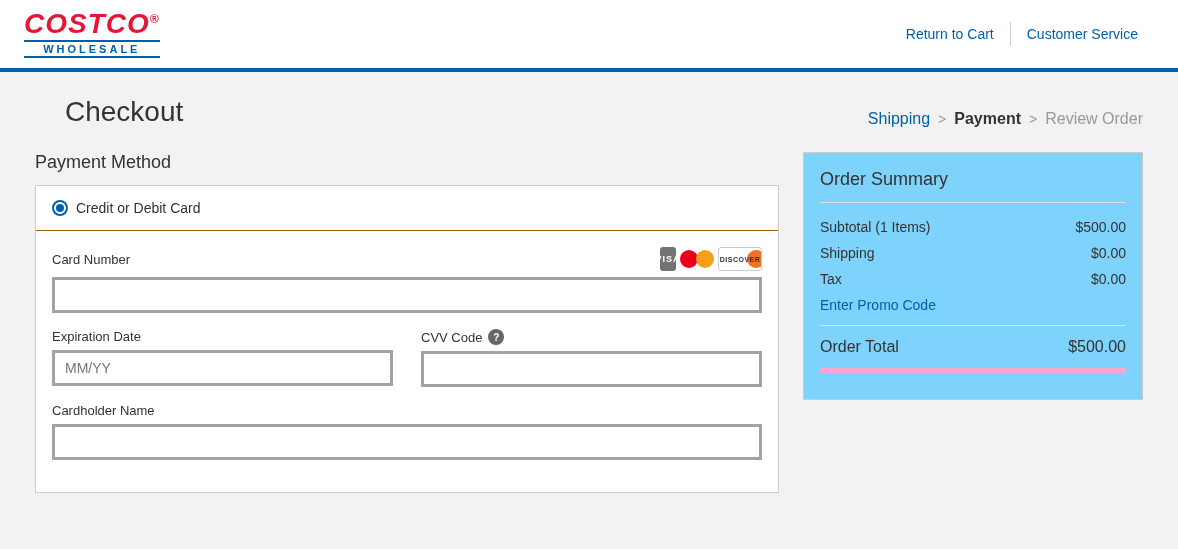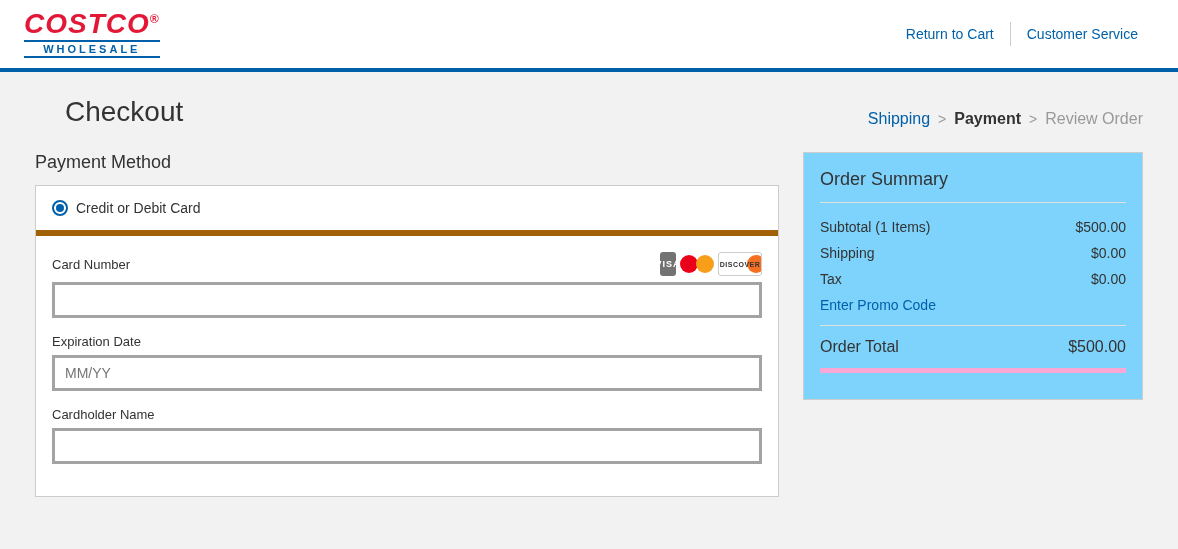--- a/index.html
+++ b/index.html
@@ -124,21 +124,21 @@
 
     
     .payment-box {
       border: 1px solid #ccc;
       background: #fff;
     }
     .payment-option {
       display: flex;
       align-items: center;
       padding: 14px 16px;
-      border-bottom: 6px solid #a16207;
+      border-bottom: 1px solid #a16207;
       gap: 8px;
     }
     .radio-dot {
       width: 16px;
       height: 16px;
       border-radius: 50%;
       border: 2px solid #0060a9;
       background: #fff;
       display: flex;
       align-items: center;
@@ -379,20 +379,27 @@
               </div>
             </div>
             <input type="text" class="form-input" style="">
           </div>
 
           <div class="form-row">
             <div class="form-group">
               <label class="form-label">Expiration Date</label>
               <input type="text" class="form-input" placeholder="MM/YY" style="">
             </div>
+            <div class="form-group">
+              <div class="cvv-label-row">
+                <span class="form-label" style="margin-bottom:0">CVV Code</span>
+                <div class="help-icon">?</div>
+              </div>
+              <input type="text" class="form-input" style="">
+            </div>
           </div>
 
           <div class="form-group">
             <label class="form-label">Cardholder Name</label>
             <input type="text" class="form-input" style="">
           </div>
 
         </div>
       </div>
     </div>

